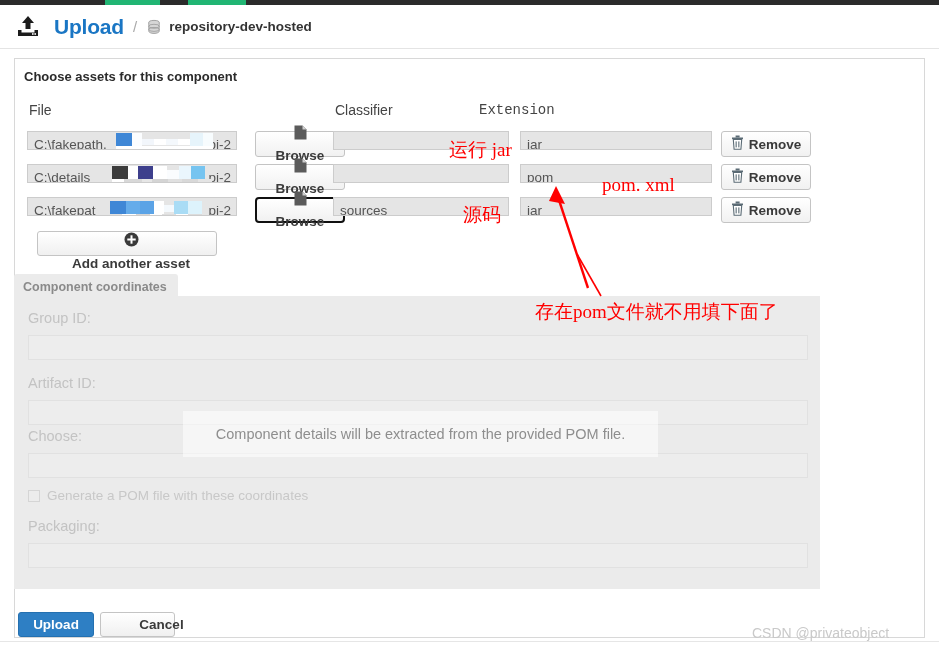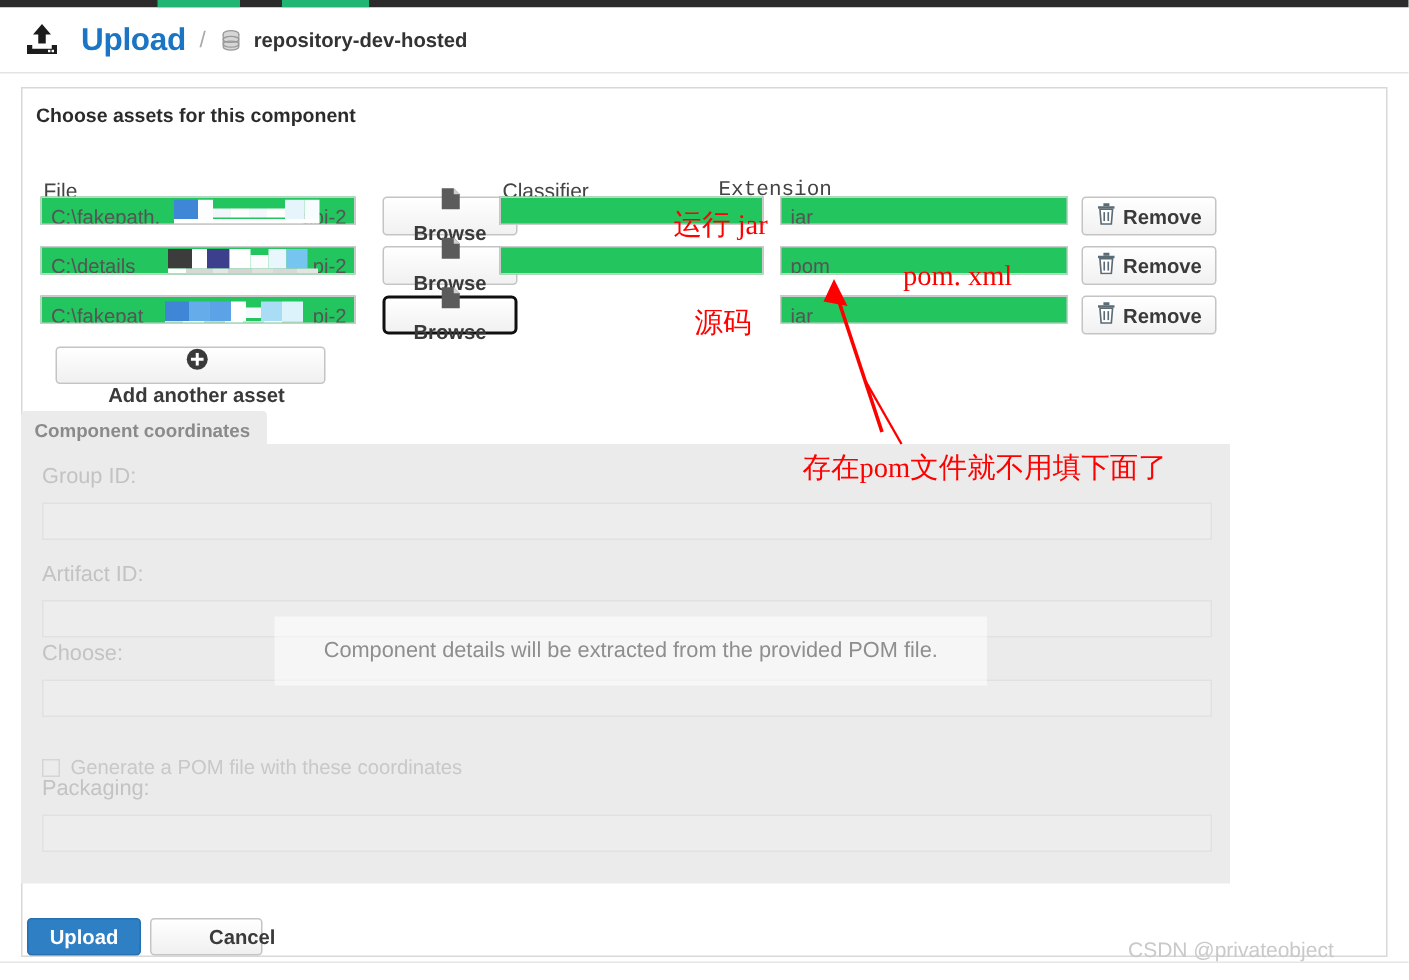--- a/index.html
+++ b/index.html
@@ -43,33 +43,33 @@
     border:1px solid #d8d8d8;
   }
   .panel-inner { padding:18px 0 0 0; position:relative; height:100%; }
 
   .section-title {
     position:absolute; left:9px; top:10px;
     font-size:13px; font-weight:bold; color:#2b2b2b;
   }
 
   
-  .asset-head { position:absolute; top:60px; left:0; width:100%; height:18px; }
+  .asset-head { position:absolute; top:43px; left:0; width:100%; height:18px; }
   .asset-head .col { position:absolute; font-size:14px; color:#444444; }
   .col-file  { left:14px; }
   .col-class { left:320px; }
   .col-ext   { left:464px;font-family:Liberation Mono, monospace; }
 
   .asset-row { position:absolute; left:0; width:100%; height:32px; }
 
   .fld {
     position:absolute;
     height:19px;
     border:1px solid #cccccc;
-    background:#22c55e;
+    background:#e5e5e5;
     font-size:13.5px;
     color:#555555;
     padding:3px 6px;
     line-height:19px;
     white-space:nowrap;
     overflow:hidden;
     font-family:"Liberation Sans", sans-serif;
   }
   .fld-file  { left:12px;  width:210px; }
   .fld-class { left:318px; width:176px; }
@@ -125,21 +125,21 @@
     position:absolute; left:14px;
     font-size:14.5px; color:#c3c3c3;
   }
   .cc-input {
     position:absolute; left:14px; width:780px; height:25px;
     background:#ededed; border:1px solid #e1e1e1;
   }
   .cc-check {
     position:absolute; left:14px;
     display:flex; align-items:center; gap:7px;
-    font-size:13.5px; color:#c8c8c8;margin-top:16px;
+    font-size:13.5px; color:#c8c8c8;
   }
   .cc-check .box {
     width:12px; height:12px; border:1px solid #d5d5d5; background:#ececec;
   }
   .cc-overlay {
     position:absolute; left:183px; top:411px;
     width:475px; height:46px;
     background:rgba(255,255,255,0.55);
     display:flex; align-items:center; justify-content:center;
     font-size:14.5px; color:#8e8e8e;
@@ -344,20 +344,21 @@
       </div>
       <div class="btn btn-browse focused">
         <span>
           <svg width="13" height="15" viewBox="0 0 13 15">
             <path d="M0.5 0.5 L8.5 0.5 L12.5 4.5 L12.5 14.5 L0.5 14.5 Z" fill="#5b5b5b"></path>
             <path d="M8.5 0.5 L12.5 4.5 L8.5 4.5 Z" fill="#cfcfcf"></path>
           </svg>
         </span>
         <span>Browse</span>
       </div>
+      <div class="fld fld-class">sources</div>
       <div class="fld fld-ext">jar</div>
       <div class="btn btn-remove">
         <span>
           <svg width="13" height="15" viewBox="0 0 13 15">
             <rect x="1" y="2.5" width="11" height="1.6" fill="#5b6b75"></rect>
             <rect x="4.6" y="0.5" width="4" height="2" fill="#5b6b75"></rect>
             <path d="M2.3 4.5 L10.7 4.5 L9.9 14.3 L3.1 14.3 Z" fill="#ffffff" stroke="#5b6b75" stroke-width="1.1"></path>
             <rect x="4.6" y="6.4" width="1.1" height="6" fill="#5b6b75"></rect>
             <rect x="7.3" y="6.4" width="1.1" height="6" fill="#5b6b75"></rect>
           </svg>

